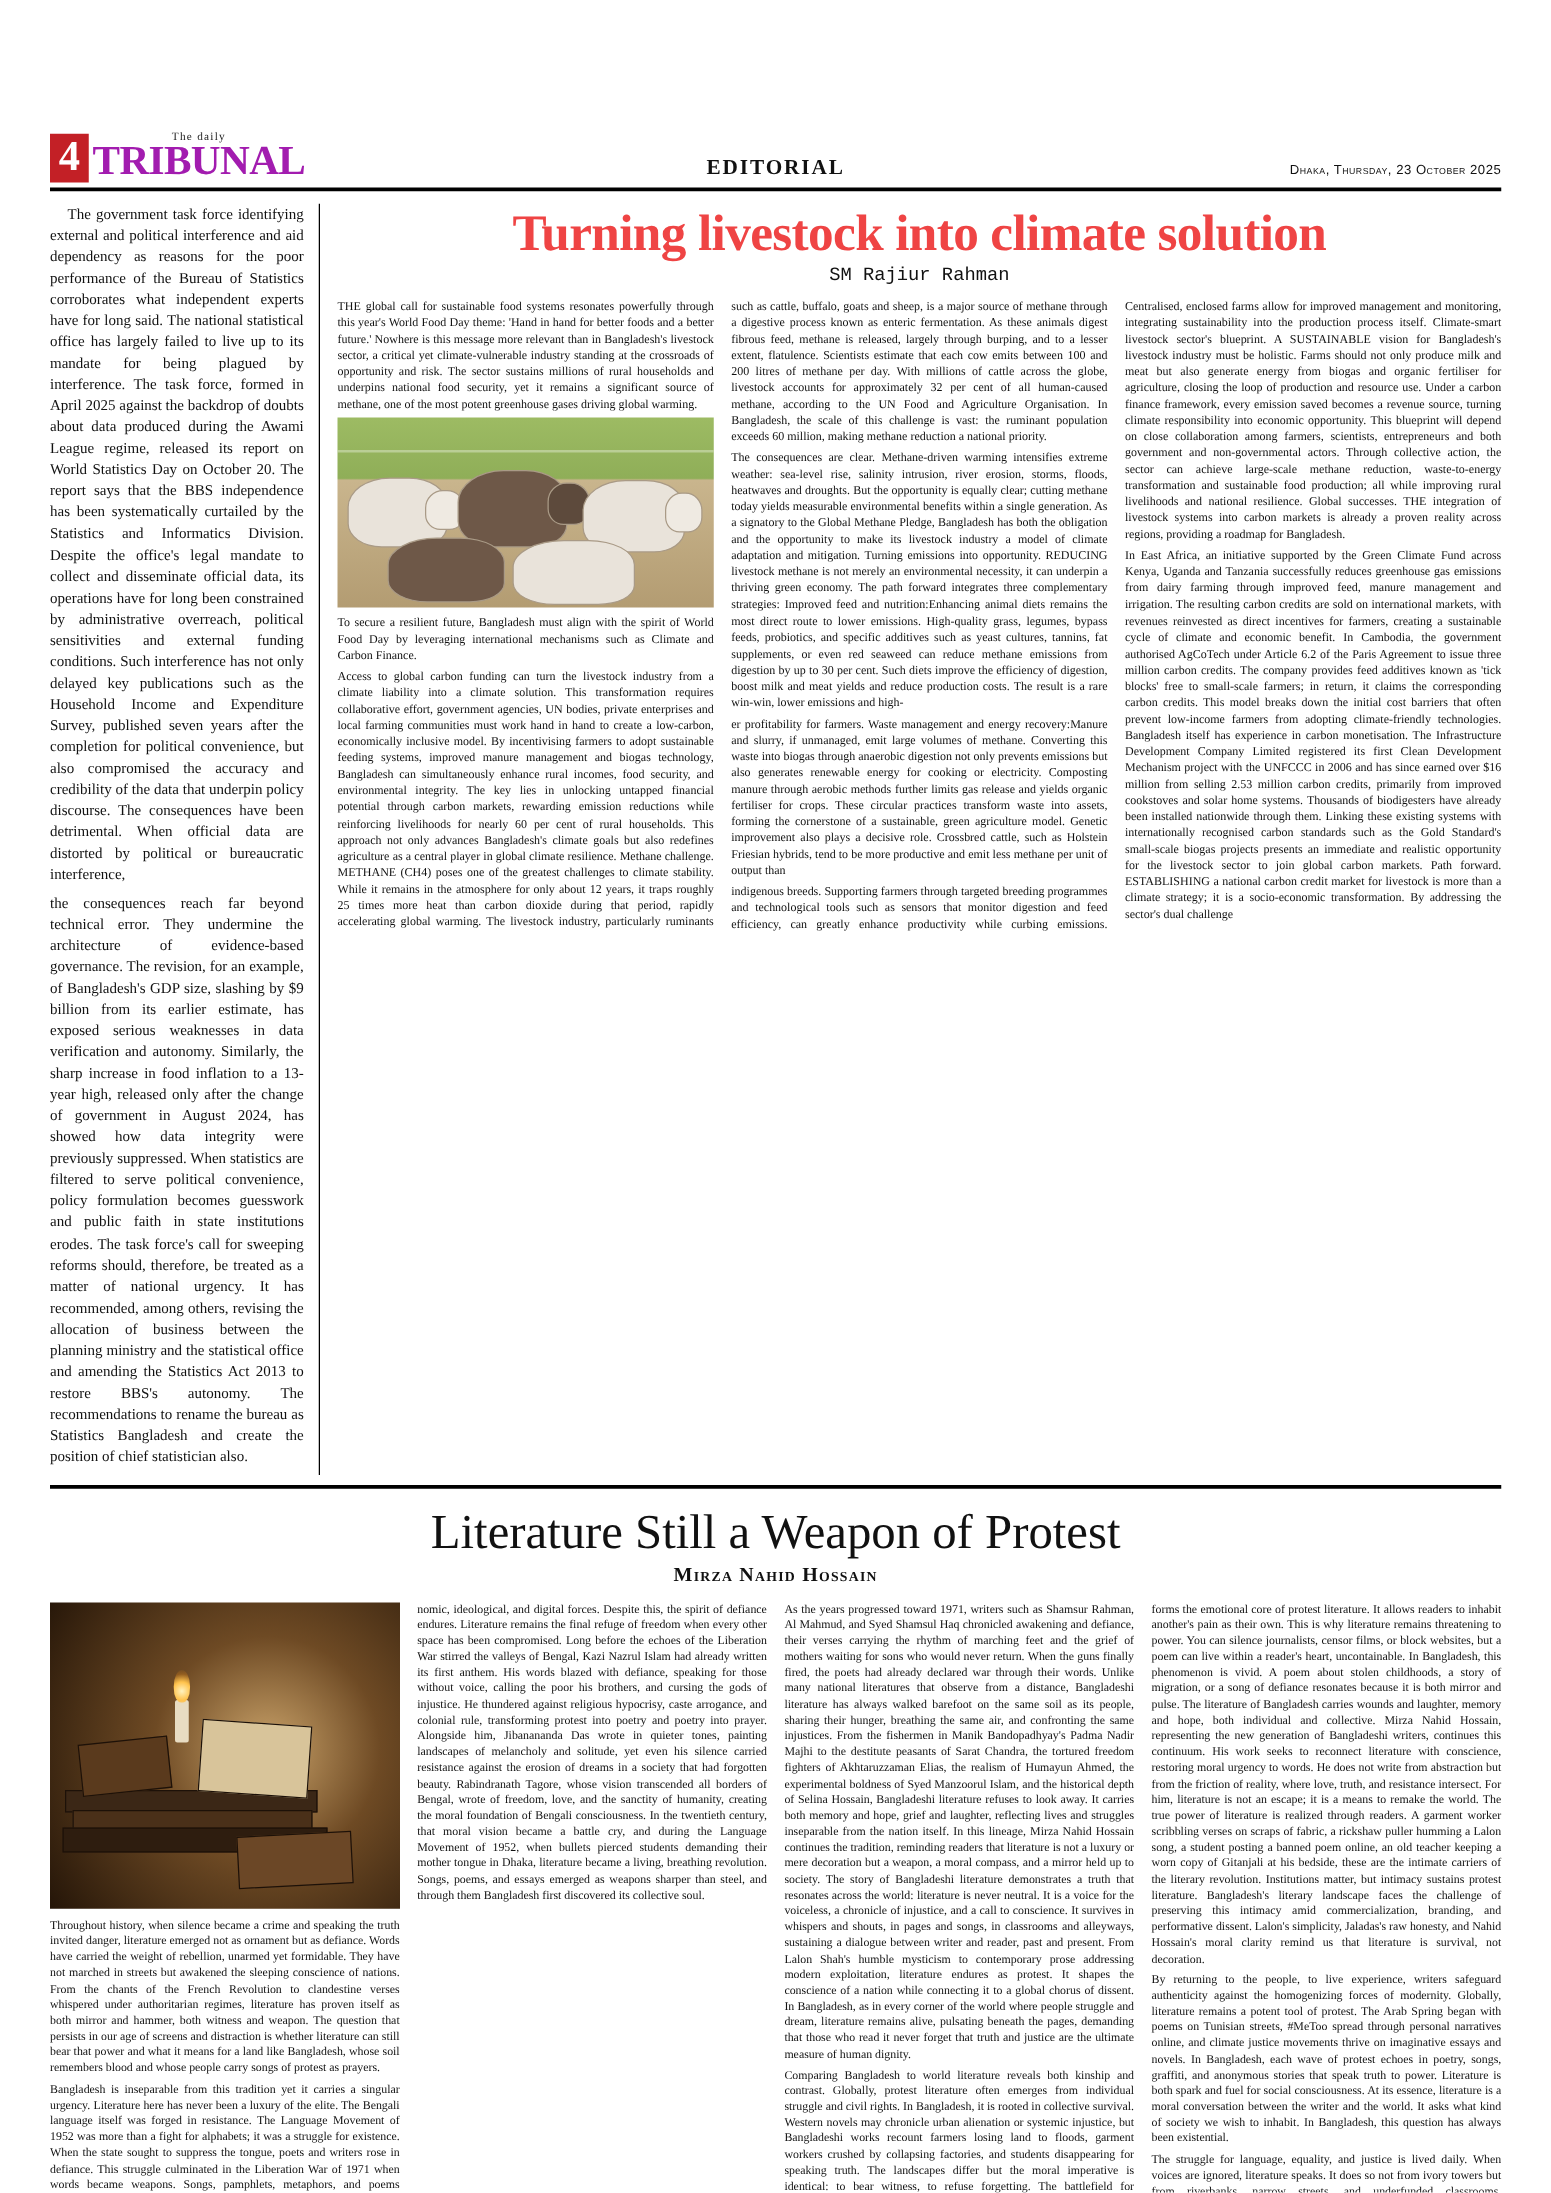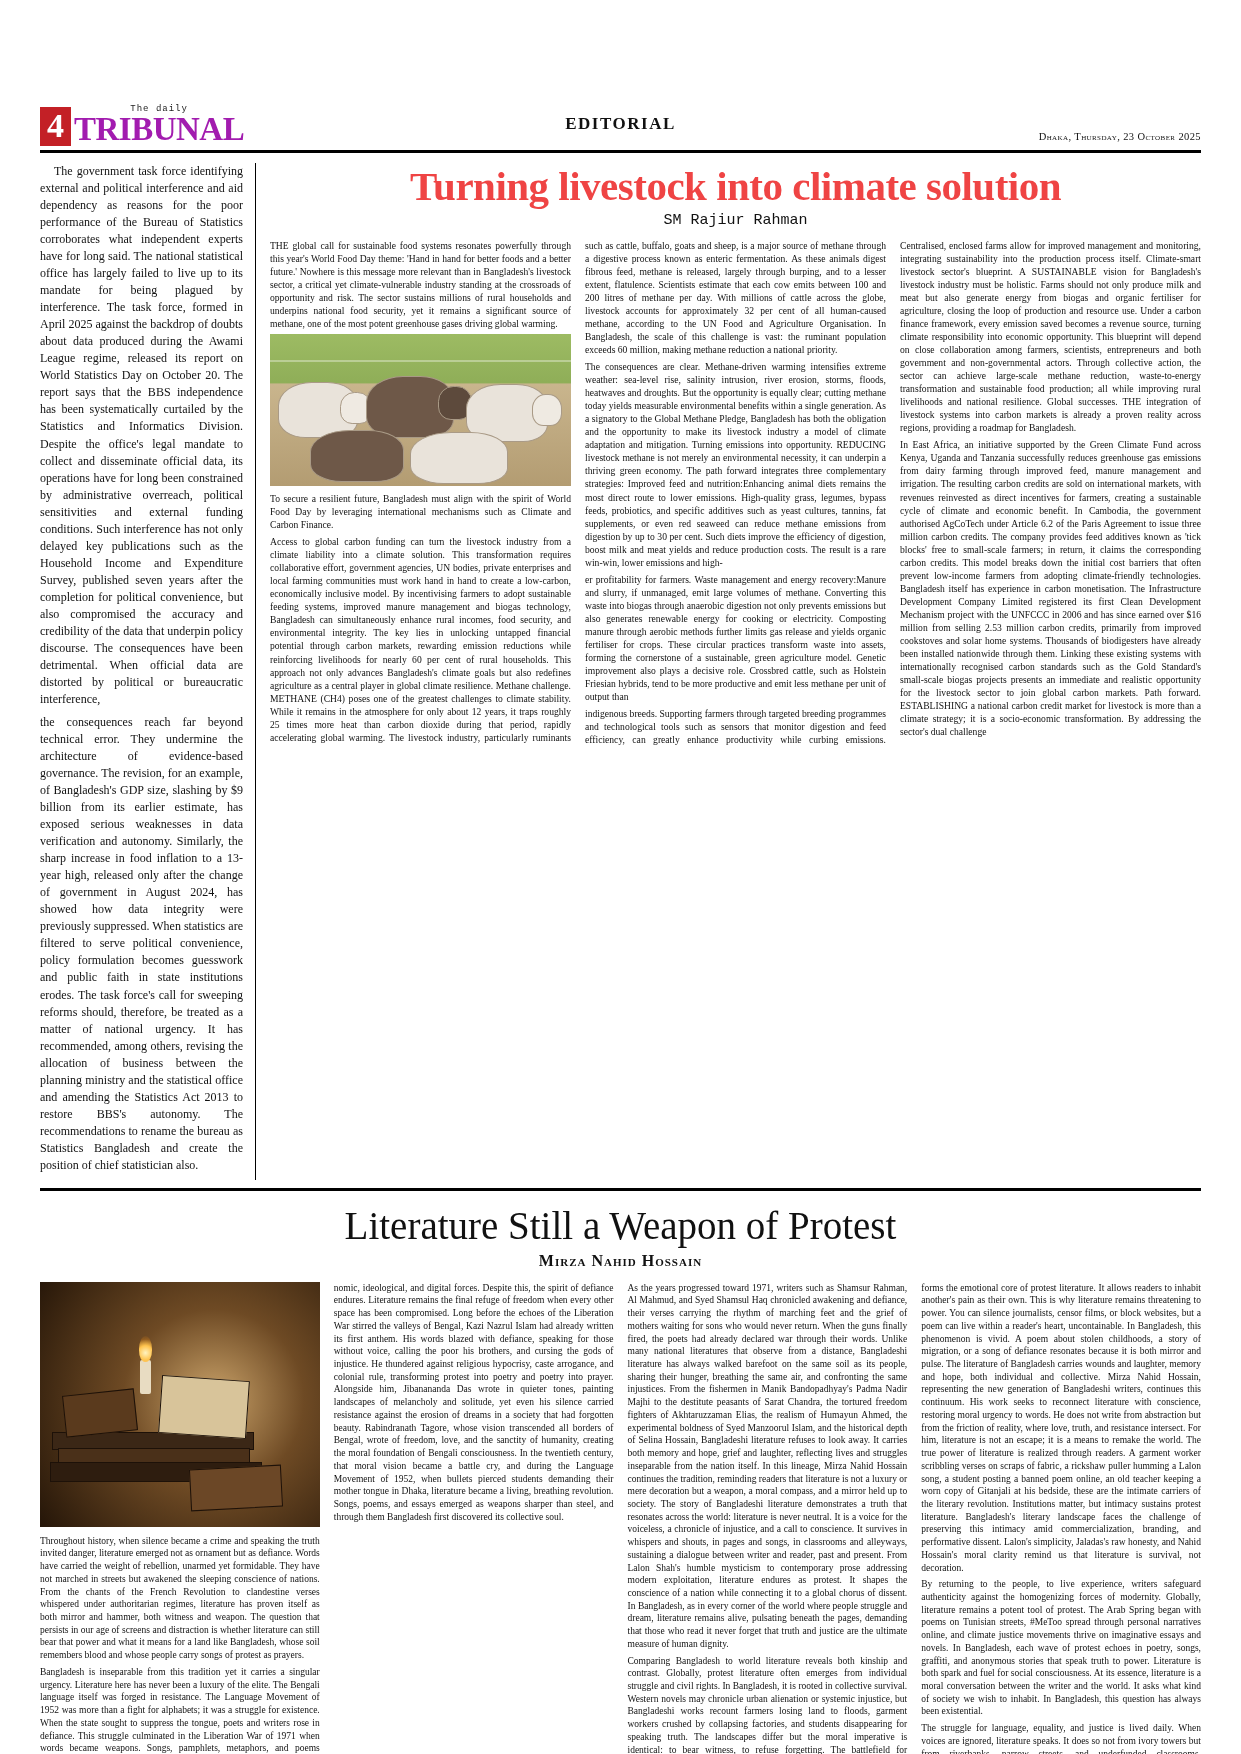--- a/index.html
+++ b/index.html
@@ -47,48 +47,48 @@
     line-height: 34px;
     padding: 2px 7px 3px 7px;
   }
   .logo-text-wrap {
     display: flex;
     flex-direction: column;
     align-items: center;
     line-height: 1;
   }
   .logo-sub {
-    font-family: Liberation Mono, monospace;
+    font-family: Liberation Serif, serif;
     font-size: 9px;
     letter-spacing: 1px;
     color: #222;
     margin-bottom: -1px;
   }
   .logo-main {
     font-family: "Liberation Serif", serif;
     font-weight: bold;
     font-size: 33px;
     letter-spacing: -0.5px;
     color: #a21caf;
   }
   .masthead-center {
     position: absolute;
     left: 0; right: 0;
-    bottom: 16px;
+    bottom: 6px;
     text-align: center;
     font-family: "Liberation Serif", serif;
     font-weight: bold;
     font-size: 17px;
     letter-spacing: 1.5px;
   }
   .masthead-right {
     position: absolute;
     right: 0;
     bottom: 8px;
-    font-family: Liberation Serif, serif;
+    font-family: Liberation Sans, sans-serif;
     font-size: 10.5px;
     font-variant: small-caps;
     letter-spacing: 0.4px;
   }
 
   
   .top-section {
     margin: 10px 40px 0 40px;
     display: flex;
     gap: 0;

